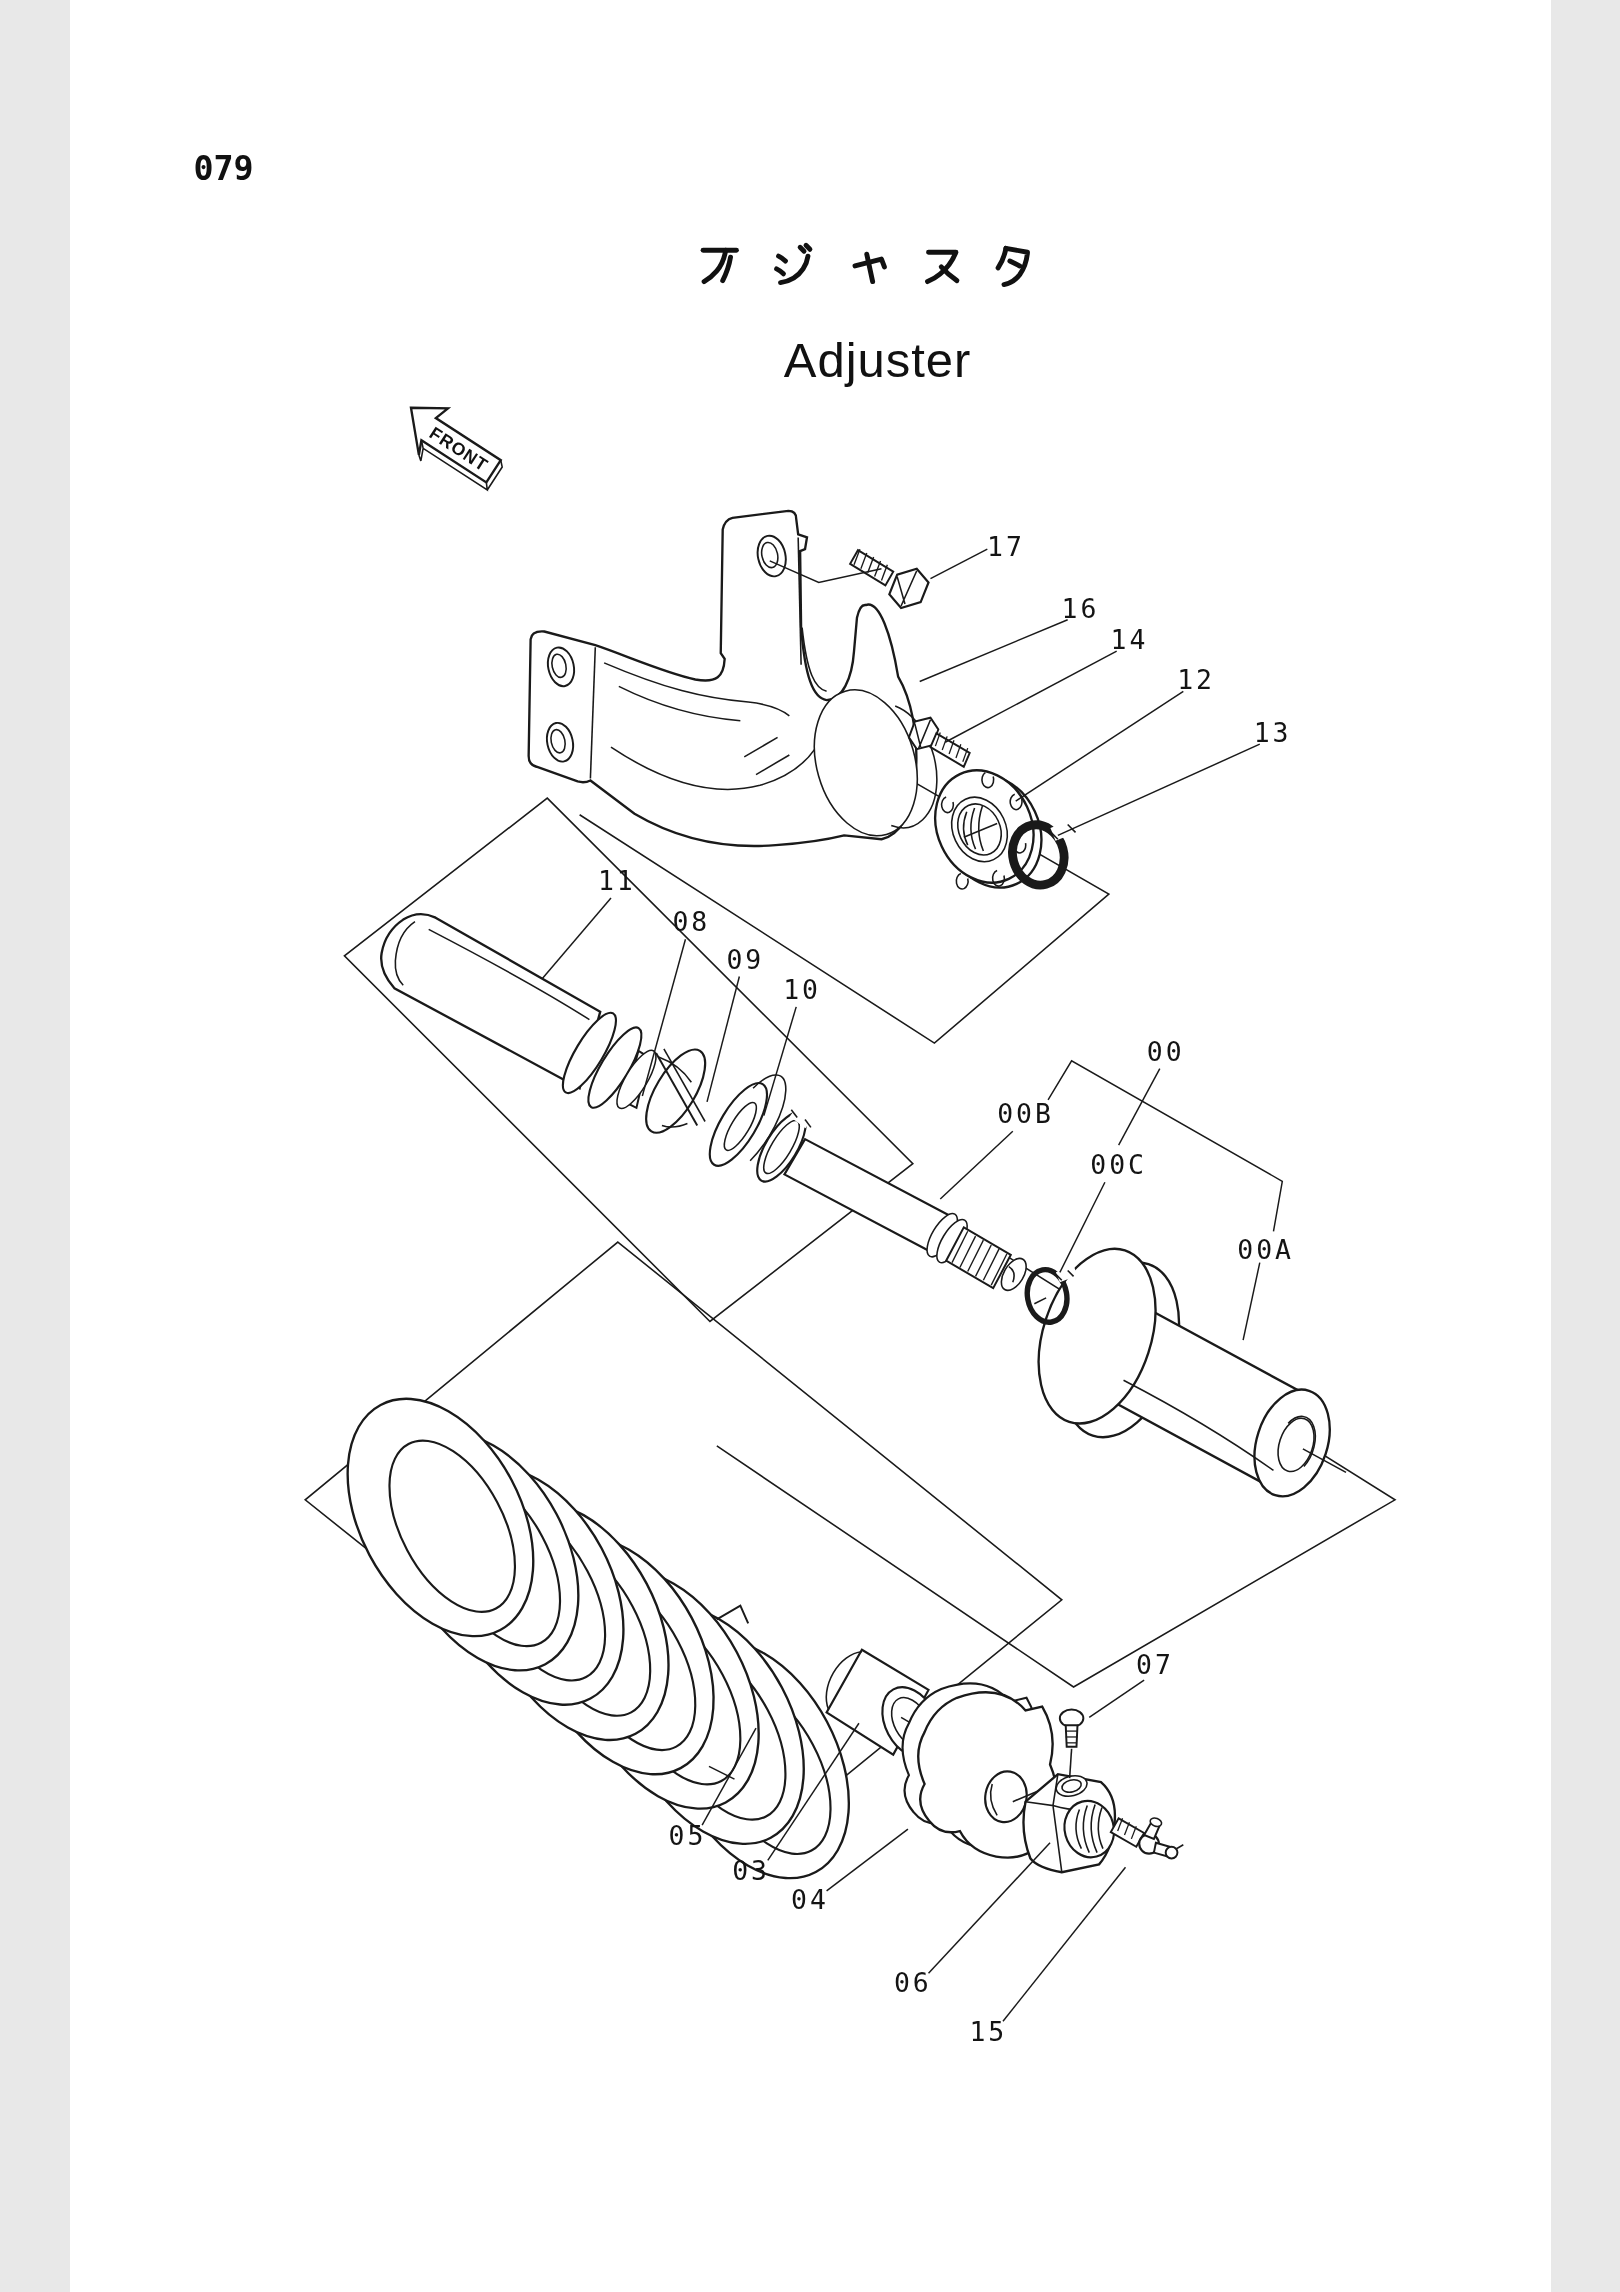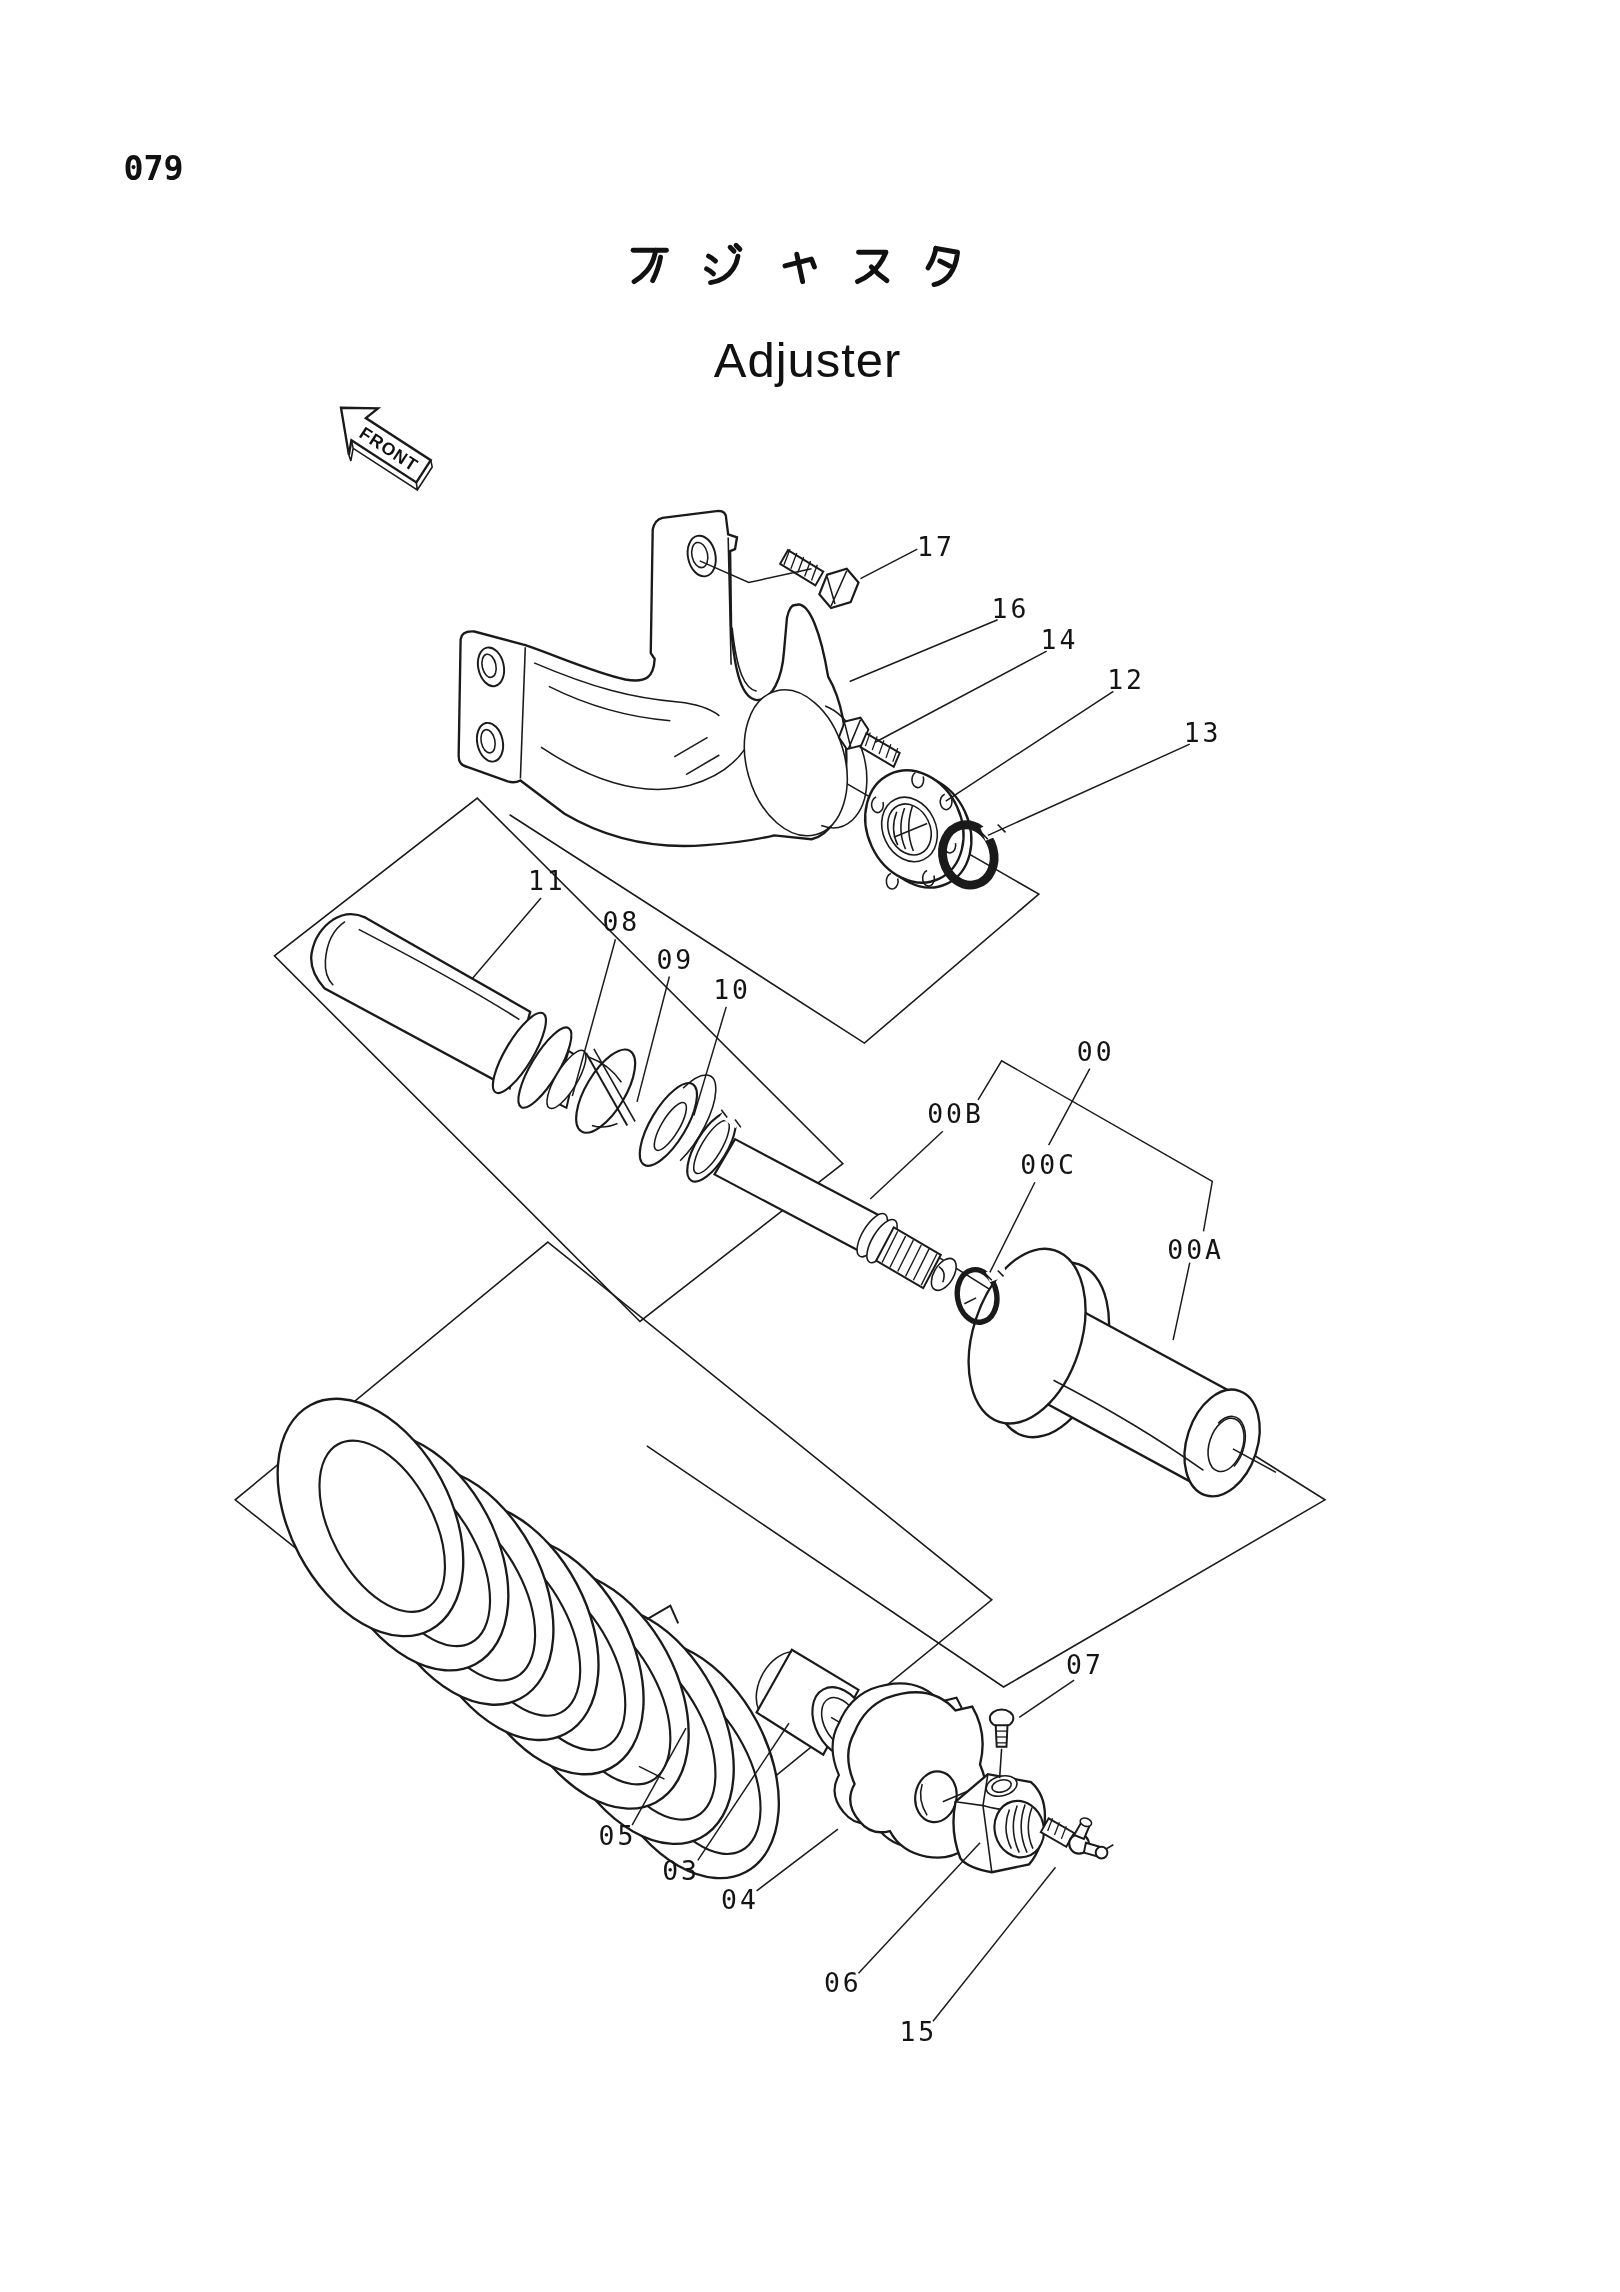--- a/index.html
+++ b/index.html
@@ -1,17 +1,17 @@
 <!DOCTYPE html>
 <html><head>
 <meta charset="utf-8">
 <style>
   html,body{margin:0;padding:0;background:#e8e8e8;}
   .page{
-    position:relative;width:1620px;height:2293px;background:#ffffff;
+    position:relative;width:1481px;height:2293px;background:#ffffff;
     margin:0 auto;overflow:hidden;
     font-family:"DejaVu Sans Mono","Liberation Mono",monospace;
   }
   svg{position:absolute;left:0;top:0;}
   svg text{user-select:none;}
   .pageno{font-family:"DejaVu Sans Mono",monospace;font-weight:bold;font-size:34px;fill:#111;}
   .title-en{font-family:"Liberation Sans","DejaVu Sans",sans-serif;font-size:50px;fill:#111;letter-spacing:1px;}
   .callout{font-family:"DejaVu Sans Mono",monospace;font-size:27px;fill:#141414;letter-spacing:3px;}
   .front-txt{font-family:"Liberation Sans",sans-serif;font-weight:bold;font-size:18px;fill:#111;letter-spacing:1px;}
   .ln{stroke:#1a1a1a;fill:none;}

